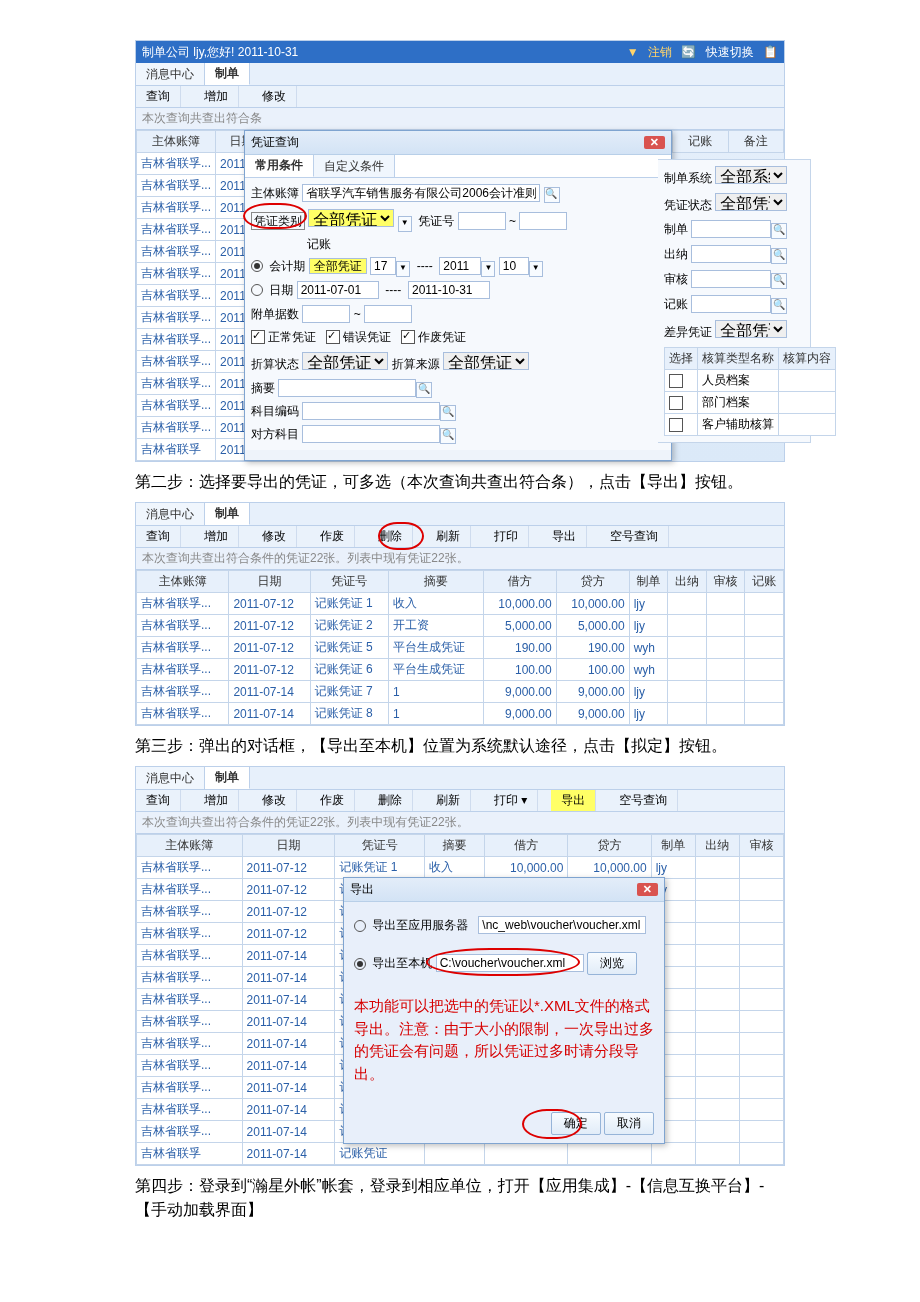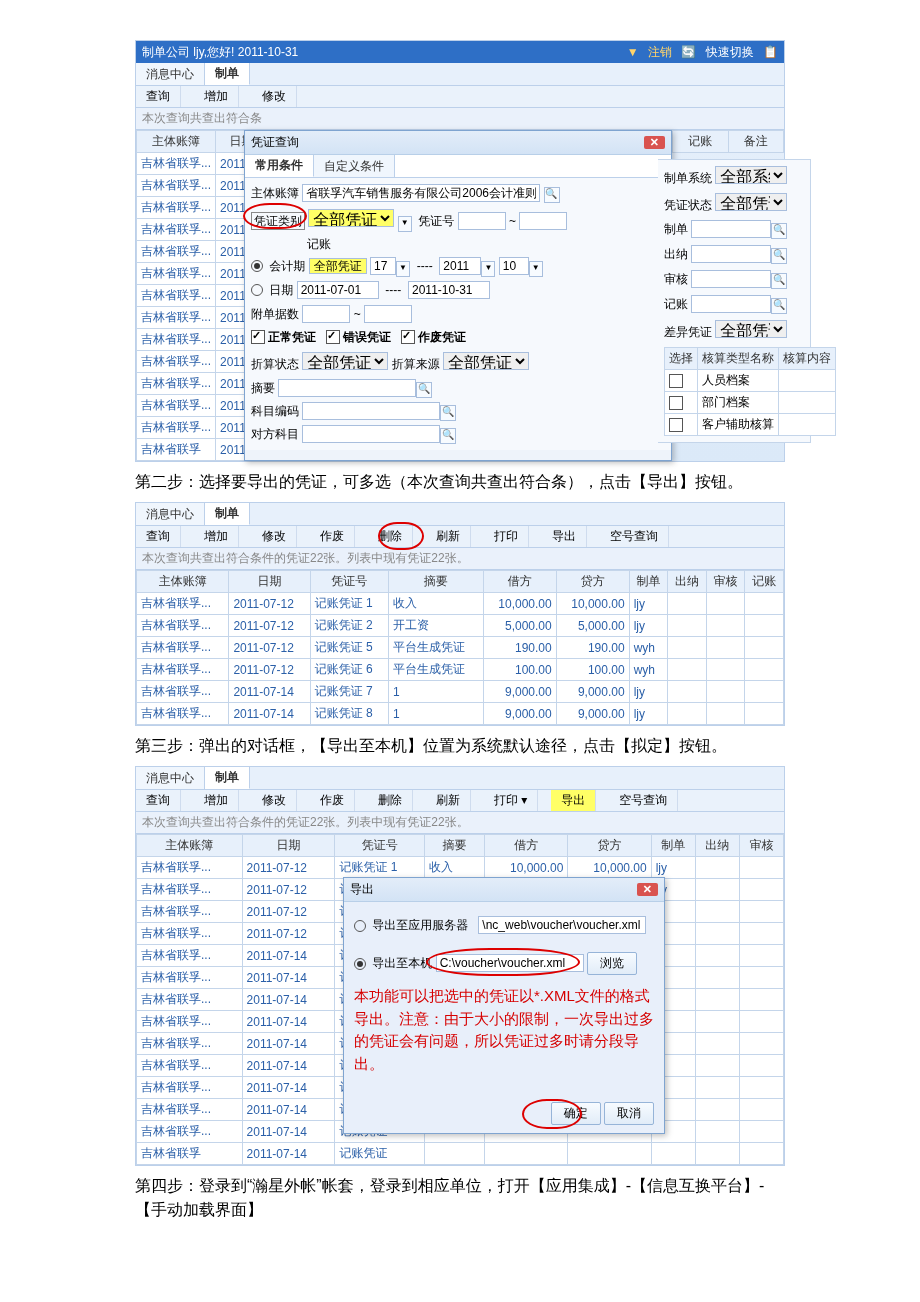--- a/index.html
+++ b/index.html
@@ -231,21 +231,21 @@
             &nbsp;----&nbsp;
             <input class="txt" style="width: 74px;" value="2011-10-31">
           </div>
 
           <div style="margin-bottom:6px;">
             <span>附单据数</span>
             <input class="txt" style="width: 40px;"> ~
             <input class="txt" style="width: 40px;">
           </div>
 
-          <div style="margin-bottom:6px;font-weight:bold;">
+          <div style="margin-bottom:6px;">
             <span class="chk on"></span><span>正常凭证</span>&nbsp;&nbsp;
             <span class="chk on"></span><span>错误凭证</span>&nbsp;&nbsp;
             <span class="chk on"></span><span>作废凭证</span>
           </div>
 
           <div style="margin-bottom:6px;">
             <span>折算状态</span>
             <select class="sel"><option>全部凭证</option></select>
             <span>折算来源</span>
             <select class="sel"><option>全部凭证</option></select>
@@ -632,21 +632,21 @@
       <div class="dlg-title">
         <span>导出</span>
         <span class="close-x">✕</span>
       </div>
       <div style="padding:14px 10px 8px 10px;background:#e8effa;position:relative;">
         <div style="margin-bottom:18px;">
           <span class="radio-dot"></span>
           <span>导出至应用服务器</span>&nbsp;&nbsp;
           <input class="txt" style="width: 160px;" value="\nc_web\voucher\voucher.xml">
         </div>
-        <div style="margin-bottom:10px;position:relative;">
+        <div style="margin-bottom:20px;position:relative;">
           <span class="radio-dot on"></span>
           <span>导出至本机</span>
           <input class="txt" style="width: 140px;" value="C:\voucher\voucher.xml">
           <button class="btn">浏览</button>
           <div class="circle" style="left:72px;top:-4px;width:150px;height:24px;"></div>
         </div>
         <div class="red-txt" style="font-size:15px;line-height:1.5;">本功能可以把选中的凭证以*.XML文件的格式导出。注意：由于大小的限制，一次导出过多的凭证会有问题，所以凭证过多时请分段导出。</div>
         <div style="text-align:right;margin-top:27px;position:relative;">
           <button class="btn">确定</button>
           <button class="btn">取消</button>

